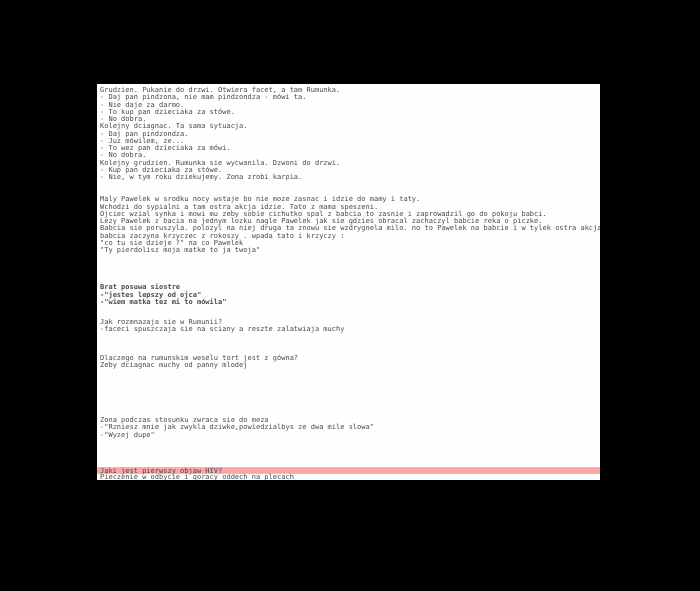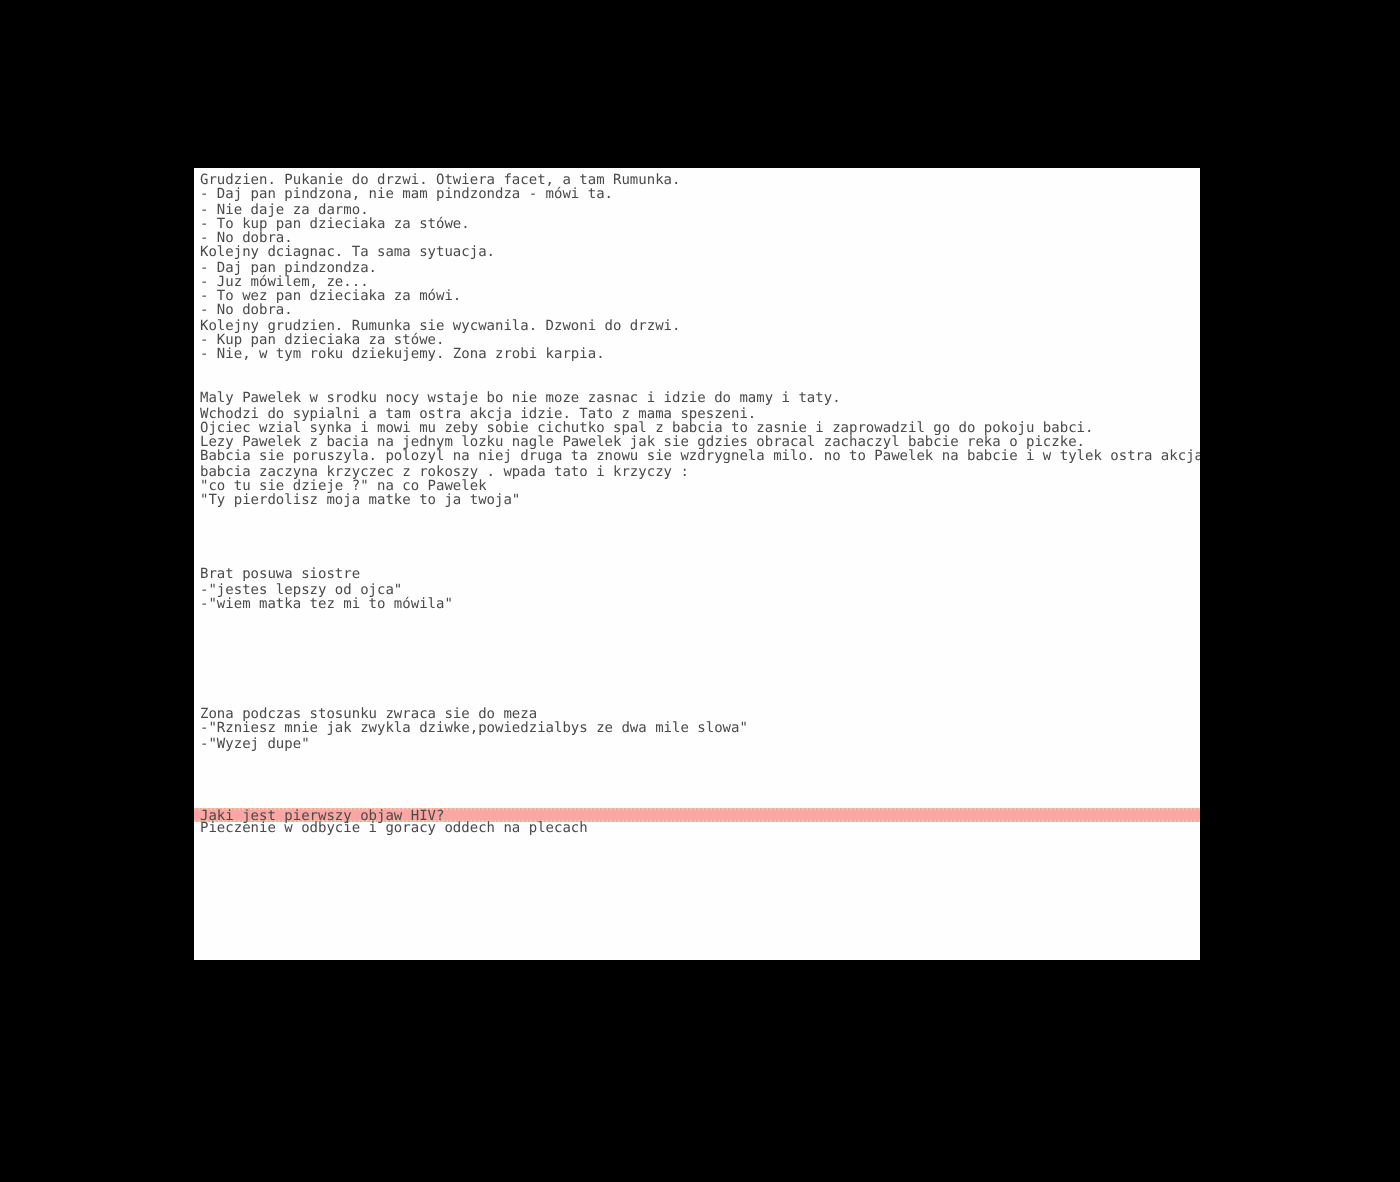--- a/index.html
+++ b/index.html
@@ -18,21 +18,21 @@
     box-sizing: border-box;
     padding: 3px 2px 0 3px;
     font-size: 7px;
     line-height: 7.25px;
     letter-spacing: 0;
     color: #4a4a4a;
     overflow: hidden;
   }
   .line { white-space: pre; height: 7.25px; }
   .sec-2 { margin-top: 15px; }
-  .sec-3 { margin-top: 30px; }
+  .sec-3 { margin-top: 30px; font-weight: bold; }
   .sec-4 { margin-top: 13px; }
   .sec-5 { margin-top: 21px; }
   .sec-6 { margin-top: 48px; }
   .sec-7 { margin-top: 28px; }
   .highlight-band {
     margin-left: -3px;
     padding-left: 3px;
     width: 503px;
     box-sizing: border-box;
     background: #fca5a5;
@@ -71,21 +71,29 @@
     <div class="line">"co tu sie dzieje ?" na co Pawelek</div>
     <div class="line">"Ty pierdolisz moja matke to ja twoja"</div>
   </div>
 
   <div class="section sec-3">
     <div class="line">Brat posuwa siostre</div>
     <div class="line">-"jestes lepszy od ojca"</div>
     <div class="line">-"wiem matka tez mi to mówila"</div>
   </div>
 
+  <div class="section sec-4">
+    <div class="line">Jak rozmnazaja sie w Rumunii?</div>
+    <div class="line">-faceci spuszczaja sie na sciany a reszte zalatwiaja muchy</div>
+  </div>
 
+  <div class="section sec-5">
+    <div class="line">Dlaczego na rumunskim weselu tort jest z gówna?</div>
+    <div class="line">Zeby dciagnac muchy od panny mlodej</div>
+  </div>
 
   <div class="section sec-6">
     <div class="line">Zona podczas stosunku zwraca sie do meza</div>
     <div class="line">-"Rzniesz mnie jak zwykla dziwke,powiedzialbys ze dwa mile slowa"</div>
     <div class="line">-"Wyzej dupe"</div>
   </div>
 
   <div class="section sec-7">
     <div class="line highlight-band">Jaki jest pierwszy objaw HIV?</div>
     <div class="line">Pieczenie w odbycie i goracy oddech na plecach</div>

